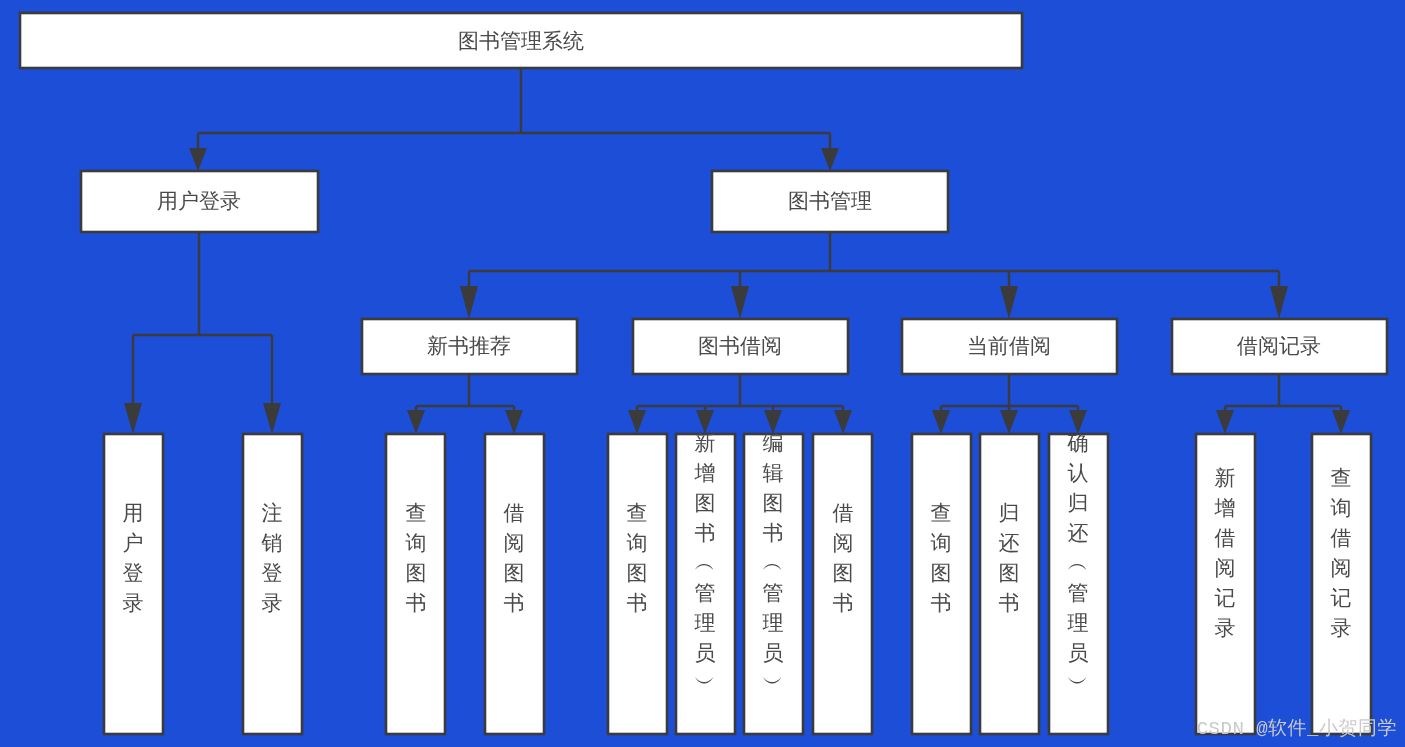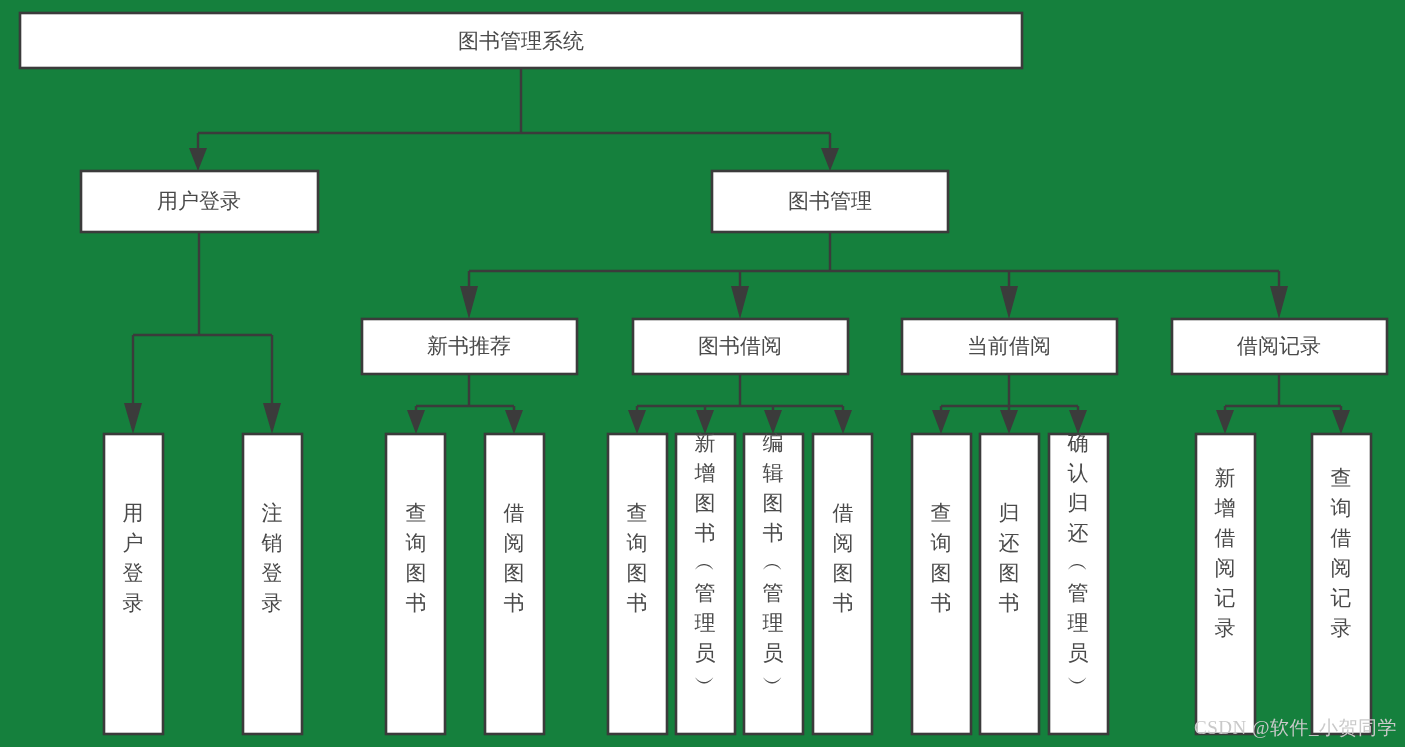--- a/index.html
+++ b/index.html
@@ -7,21 +7,21 @@
     padding: 0;
     background: #ffffff;
   }
   body {
     font-family: "DejaVu Sans", "Liberation Sans", sans-serif;
   }
   #diagram-root {
     position: relative;
     width: 1405px;
     height: 747px;
-    background: #15803d;
+    background: #1d4ed8;
     overflow: hidden;
   }
   svg#tree-svg {
     position: absolute;
     top: 0;
     left: 0;
     width: 1405px;
     height: 747px;
   }
   .node-box {
@@ -51,21 +51,21 @@
     font-family: "DejaVu Sans", "Liberation Sans", sans-serif;
     font-size: 21px;
     text-anchor: middle;
   }
   .watermark {
     position: absolute;
     right: 8px;
     bottom: 6px;
     color: #c9c9c9;
     font-size: 19px;
-    font-family: Liberation Serif, serif;
+    font-family: Liberation Mono, monospace;
     letter-spacing: 0.5px;
     white-space: nowrap;
     user-select: none;
   }
 </style>
 </head>
 <body>
 
 <div id="diagram-root">
 

